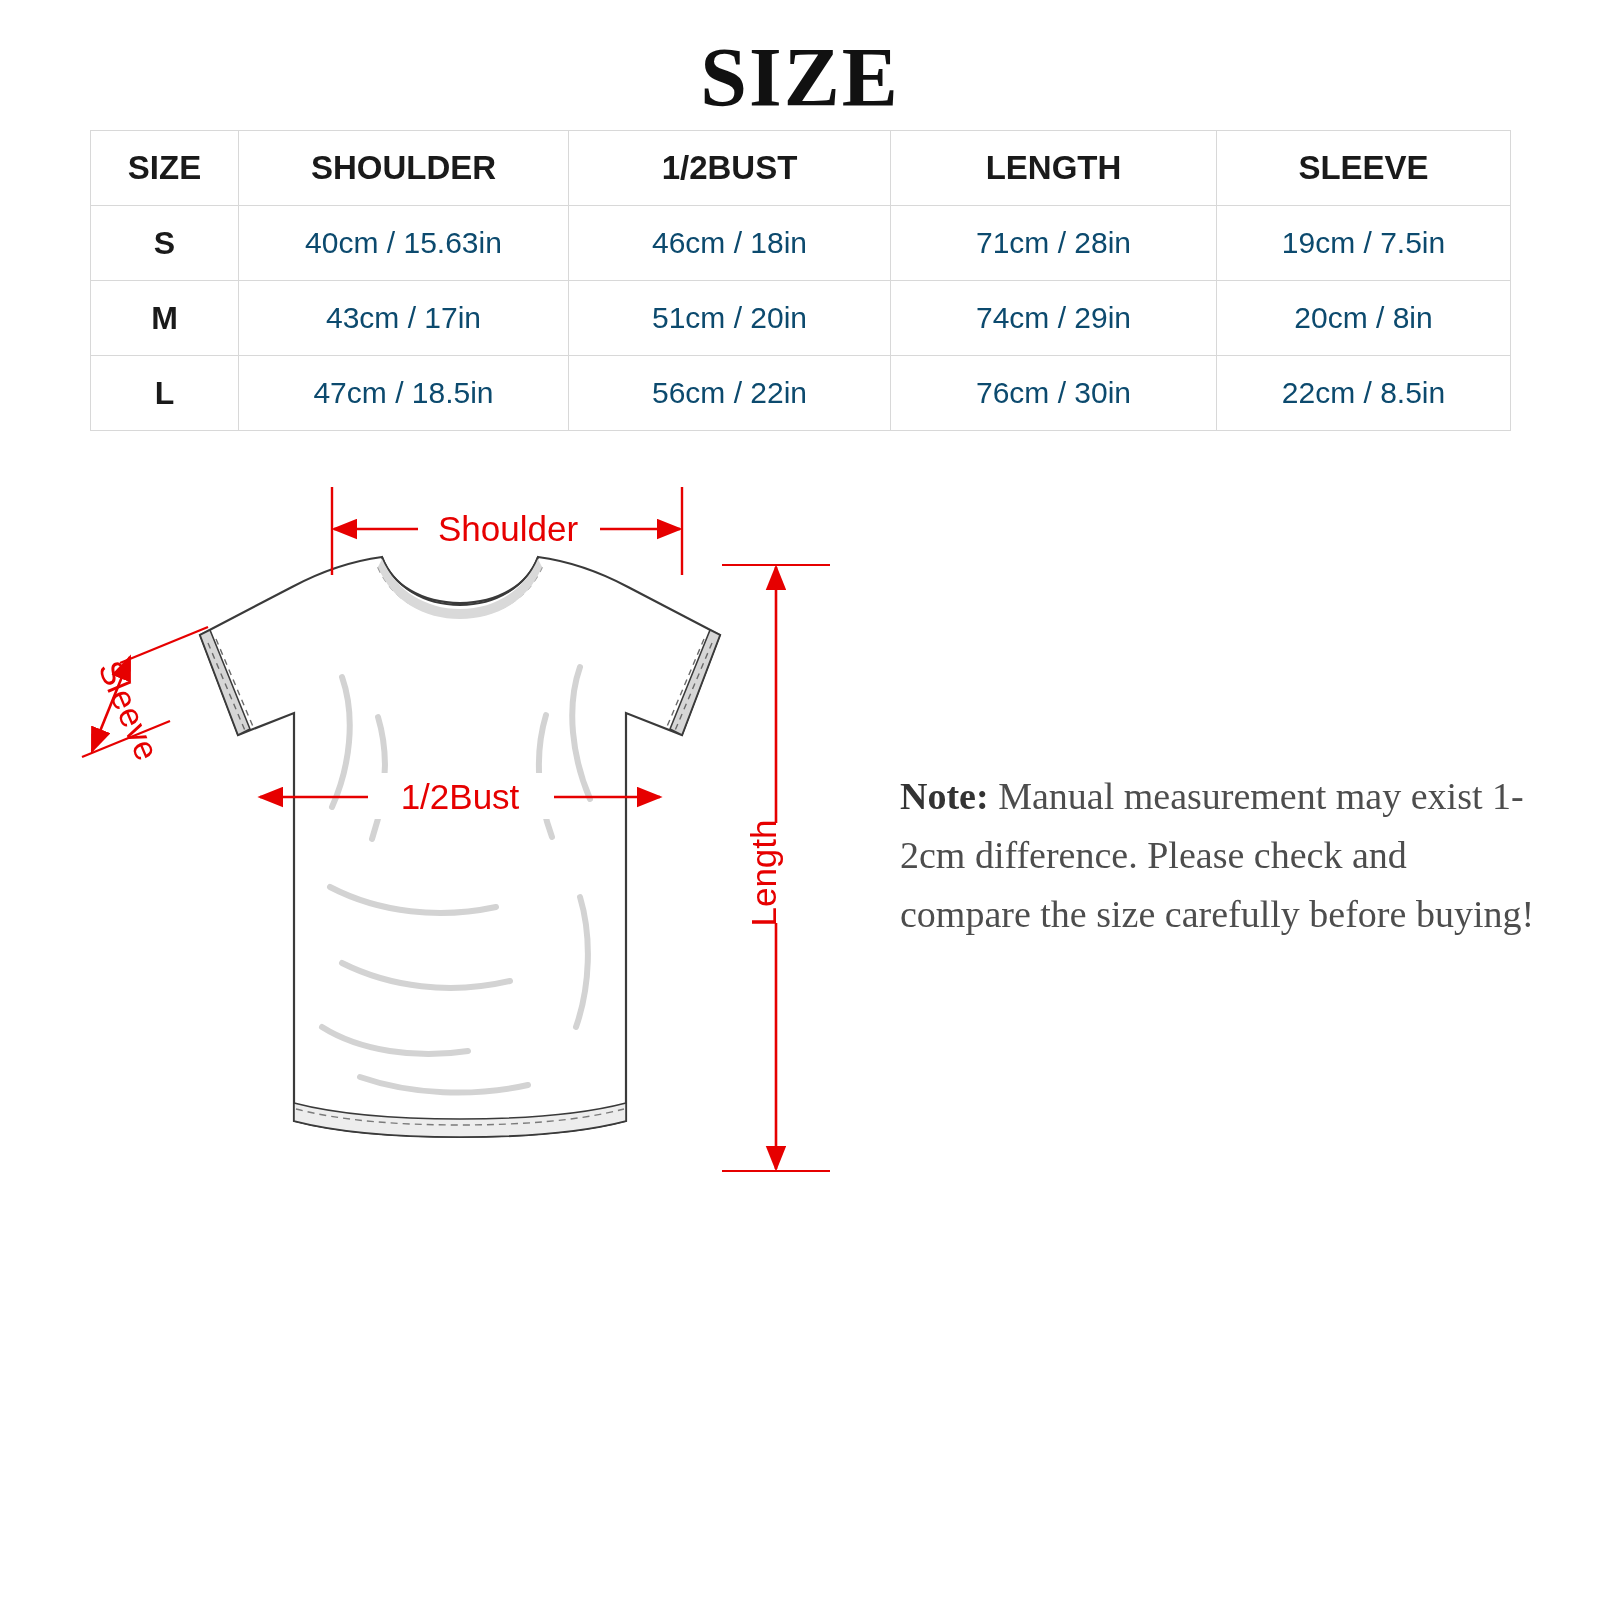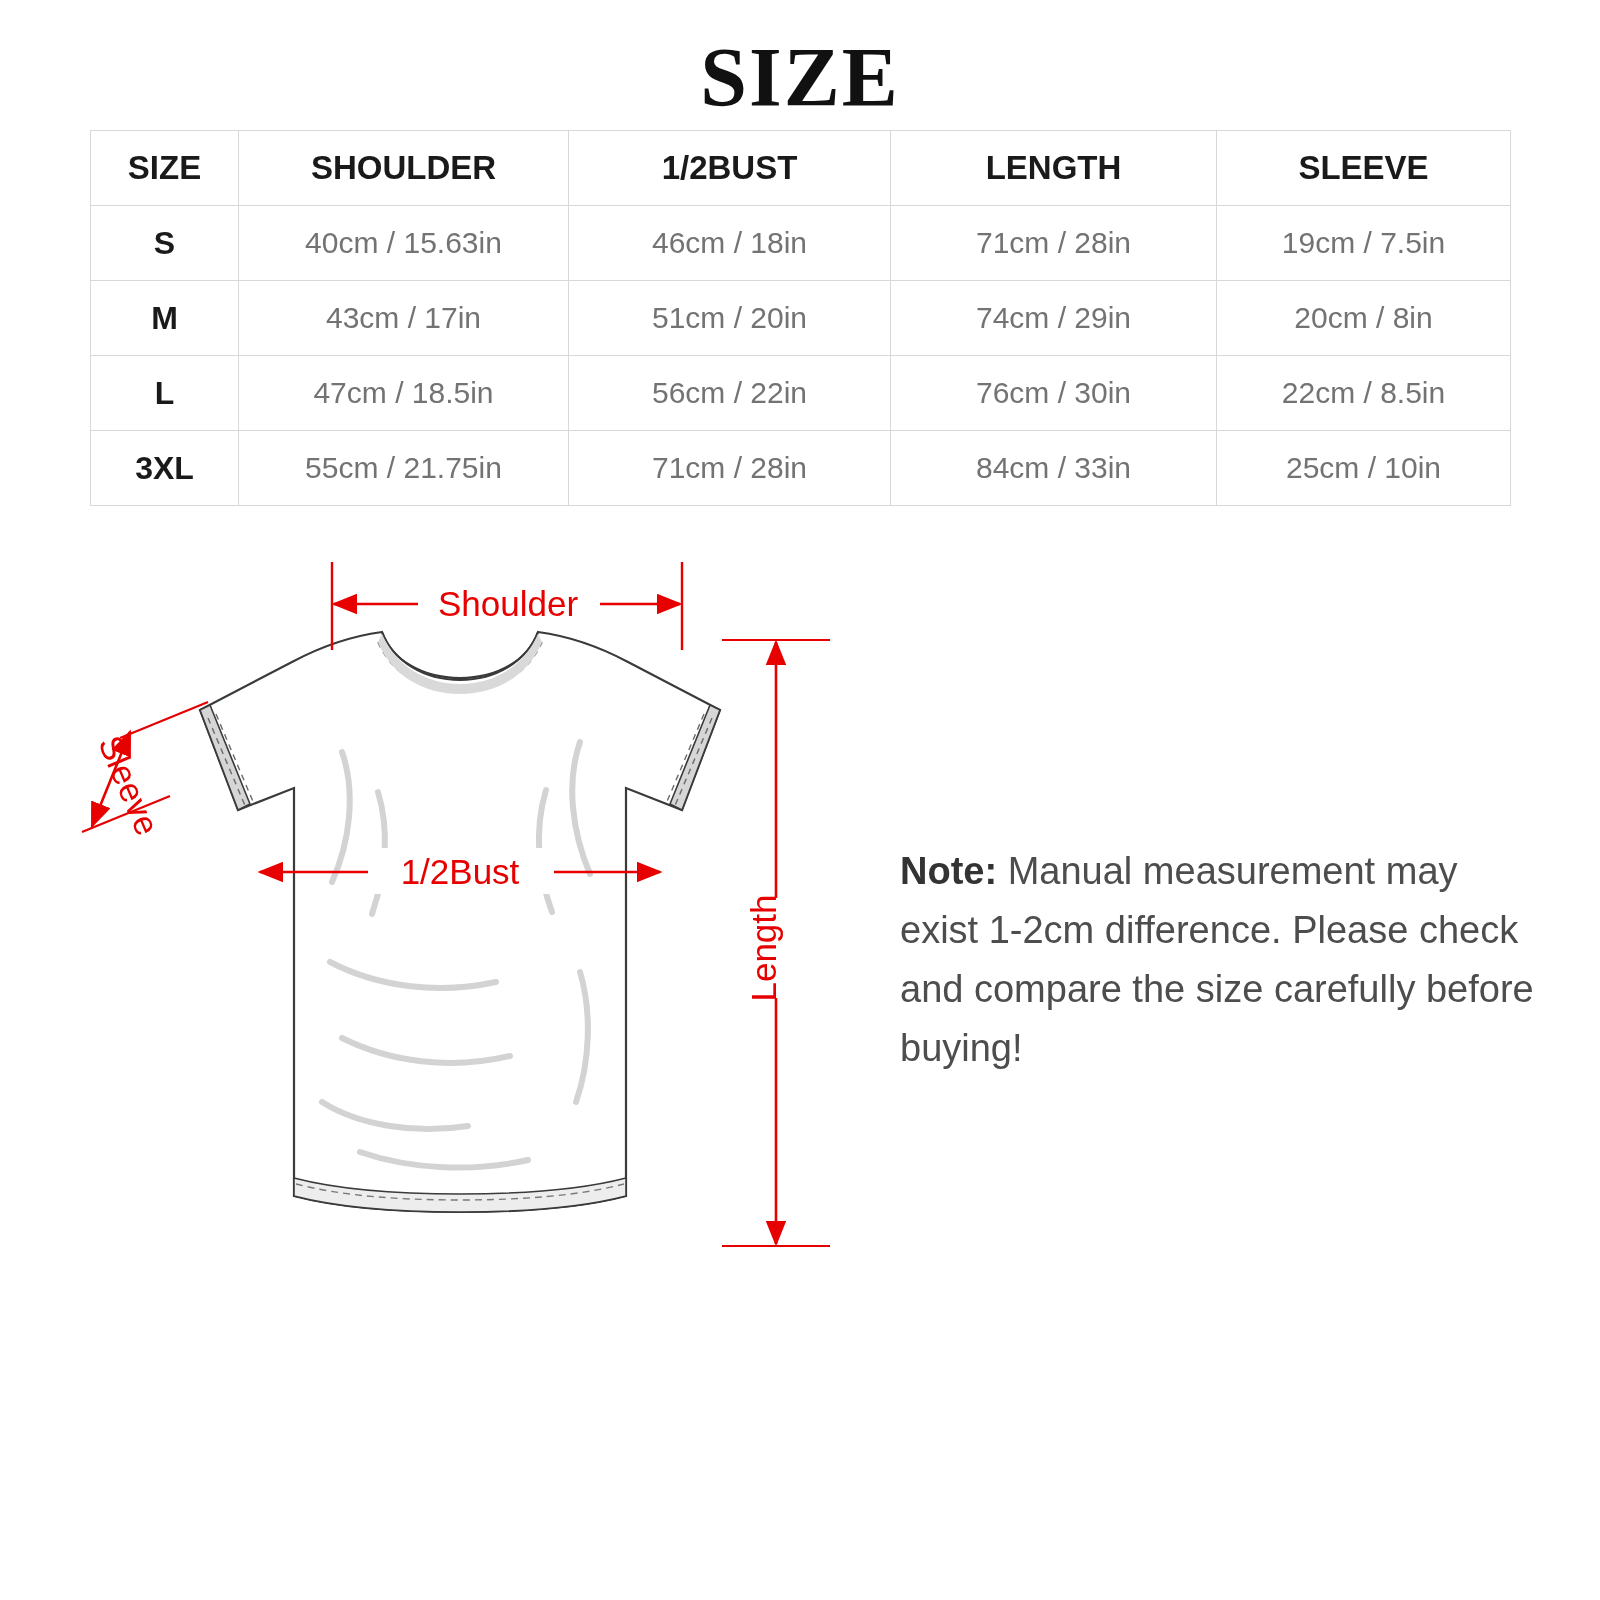--- a/index.html
+++ b/index.html
@@ -49,21 +49,21 @@
     font-weight: bold;
     color: #1a1a1a;
   }
   table.size-table td.size-cell {
     font-size: 32px;
     font-weight: bold;
     color: #1a1a1a;
   }
   table.size-table td.val {
     font-size: 30px;
-    color: #737373;
+    color: #0c4a6e;
     font-weight: normal;
   }
   col.c-size  { width: 148px; }
   col.c-sh    { width: 330px; }
   col.c-bust  { width: 322px; }
   col.c-len   { width: 326px; }
   col.c-slv   { width: 294px; }
 
   
   .lower {
@@ -80,20 +80,21 @@
     height: 760px;
   }
   .note {
     position: absolute;
     left: 900px;
     top: 300px;
     width: 640px;
     font-size: 38px;
     line-height: 1.55;
     color: #4d4d4d;
+    font-family: Liberation Serif, serif;
   }
   .note b {
     color: #333;
     font-weight: bold;
   }
   .red { fill: #e60000; }
 </style>
 </head>
 <body>
 
@@ -131,27 +132,20 @@
         <td class="val">51cm / 20in</td>
         <td class="val">74cm / 29in</td>
         <td class="val">20cm / 8in</td>
       </tr>
       <tr>
         <td class="size-cell">L</td>
         <td class="val">47cm / 18.5in</td>
         <td class="val">56cm / 22in</td>
         <td class="val">76cm / 30in</td>
         <td class="val">22cm / 8.5in</td>
-      </tr>
-      <tr>
-        <td class="size-cell">3XL</td>
-        <td class="val">55cm / 21.75in</td>
-        <td class="val">71cm / 28in</td>
-        <td class="val">84cm / 33in</td>
-        <td class="val">25cm / 10in</td>
       </tr>
     </tbody>
   </table>
 </div>
 
 <div class="lower">
 
   <svg class="shirt-svg" viewBox="0 0 800 760">
     <defs>
       <marker id="arrR" markerWidth="10" markerHeight="10" refX="9" refY="4" orient="auto">

